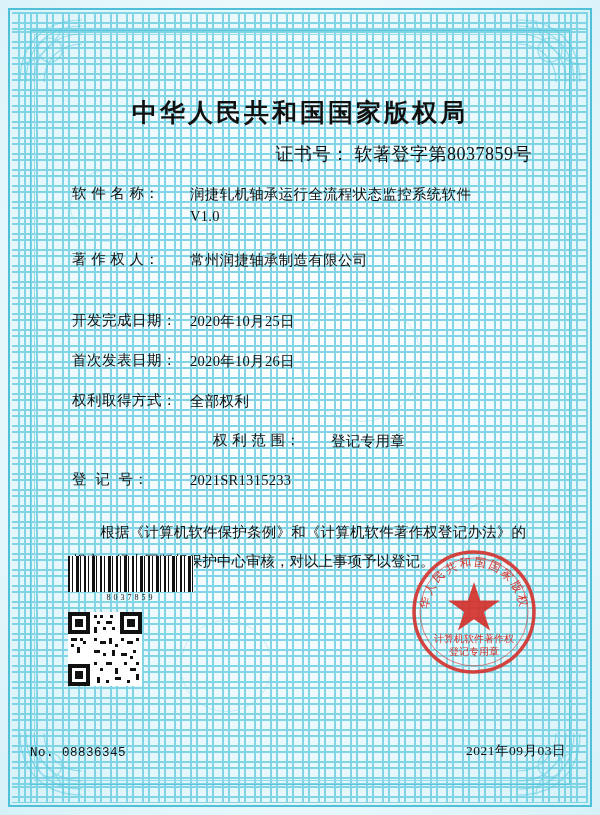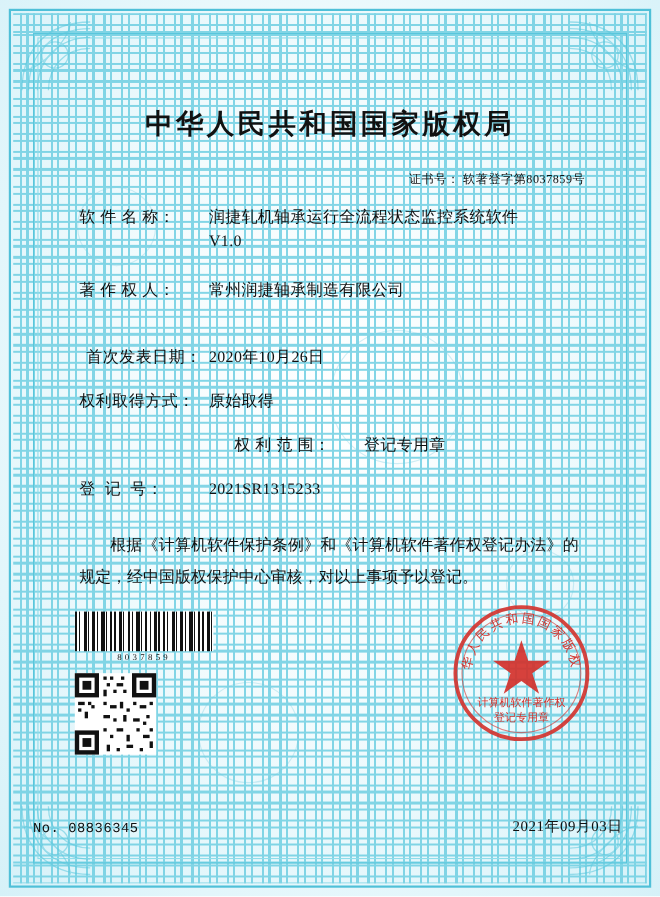--- a/index.html
+++ b/index.html
@@ -90,23 +90,23 @@
   .title-sub {
     text-align: center;
     font-size: 25px;
     letter-spacing: 3px;
     color: #111;
     margin-top: 18px;
     font-weight: 700;
   }
   .cert-no {
     text-align: right;
-    font-size: 11px;
-    color: #111;
-    margin-top: 26px;
+    font-size: 18px;
+    color: #111;
+    margin-top: 13px;
     padding-right: 24px;
     letter-spacing: 0.5px;
   }
 
   .fields {
     margin-top: 18px;
     padding-left: 28px;
     padding-right: 10px;
   }
   .row {
@@ -270,27 +270,31 @@
       <div class="row tall">
         <div class="label">软 件 名 称：</div>
         <div class="value" style="white-space: pre-line;">润捷轧机轴承运行全流程状态监控系统软件
 V1.0</div>
       </div>
       <div class="row tall">
         <div class="label">著 作 权 人：</div>
         <div class="value">常州润捷轴承制造有限公司</div>
       </div>
       <div class="gap-lg"></div>
-      <div class="row" style="margin-bottom:18px;text-align:center;">
+      <div class="row" style="margin-bottom:18px;">
+        <div class="label">开发完成日期：</div>
+        <div class="value">2020年10月25日</div>
+      </div>
+      <div class="row" style="margin-bottom:18px;">
         <div class="label">首次发表日期：</div>
         <div class="value">2020年10月26日</div>
       </div>
       <div class="row" style="margin-bottom:18px;">
         <div class="label">权利取得方式：</div>
-        <div class="value">原始取得</div>
+        <div class="value">全部权利</div>
       </div>
       <div class="row" style="margin-bottom:18px;justify-content:center;">
         <div class="label">权 利 范 围：</div>
         <div class="value">登记专用章</div>
       </div>
       <div class="row">
         <div class="label">登  记  号：</div>
         <div class="value">2021SR1315233</div>
       </div>
     </div>

